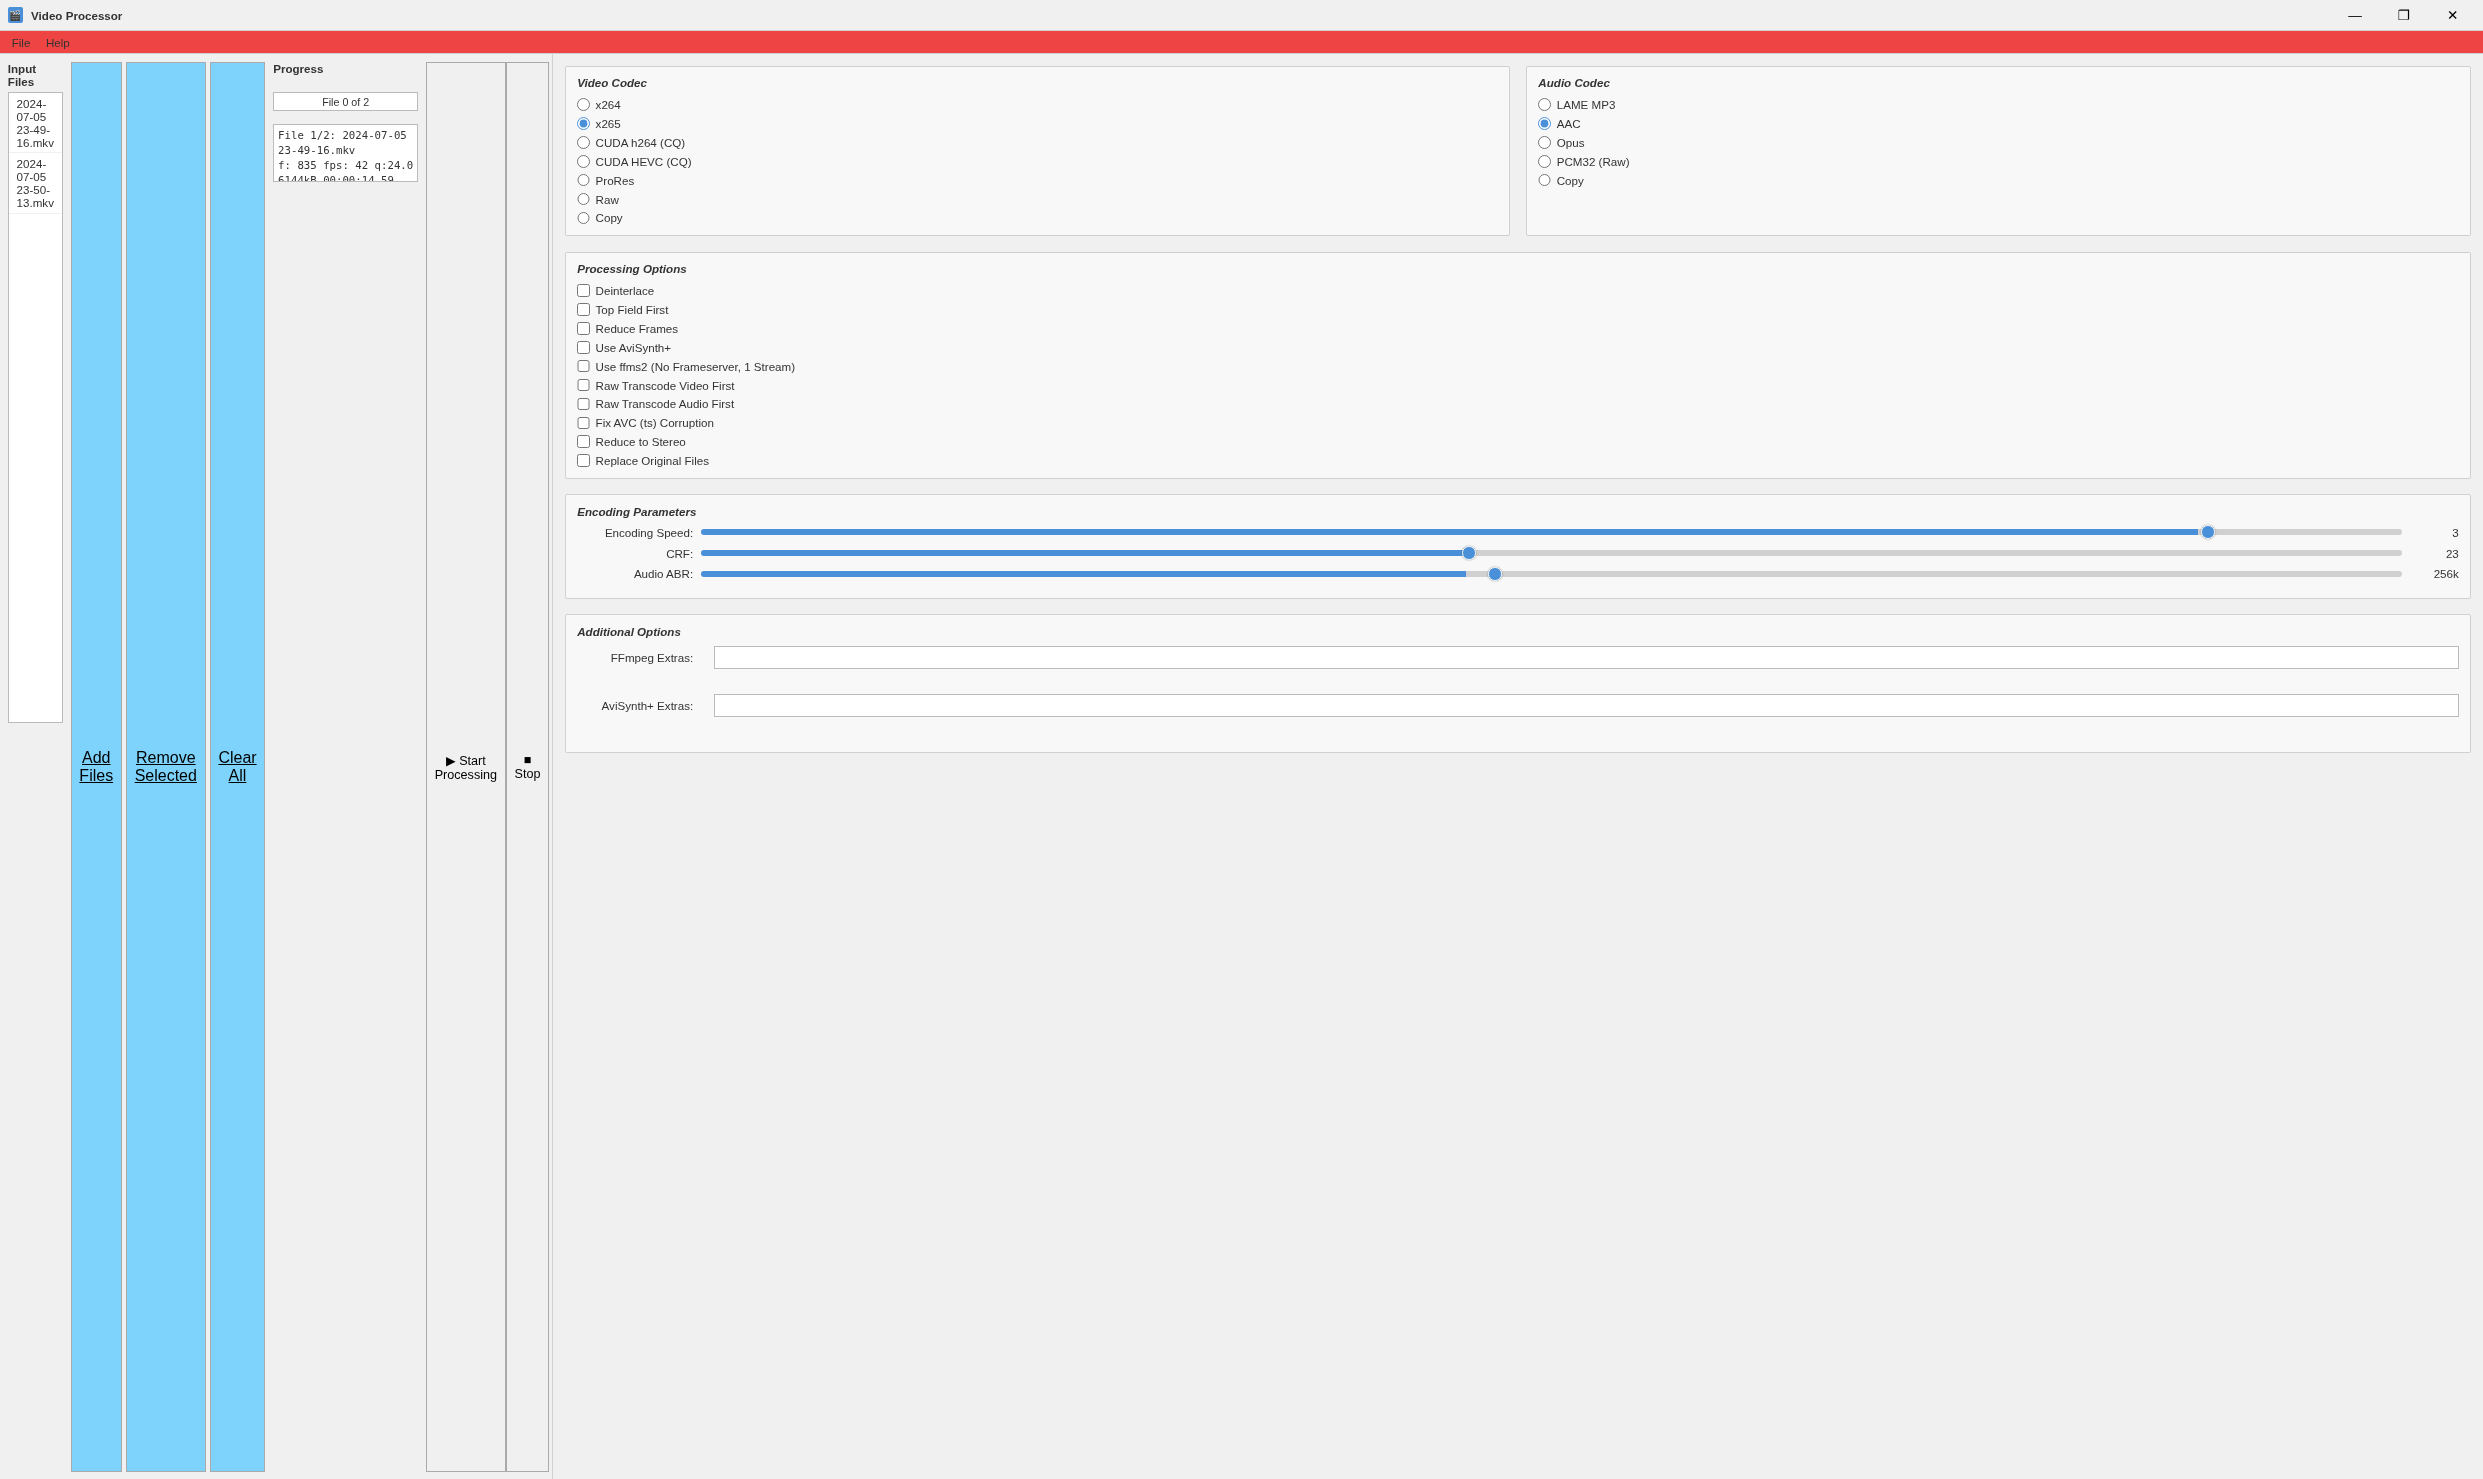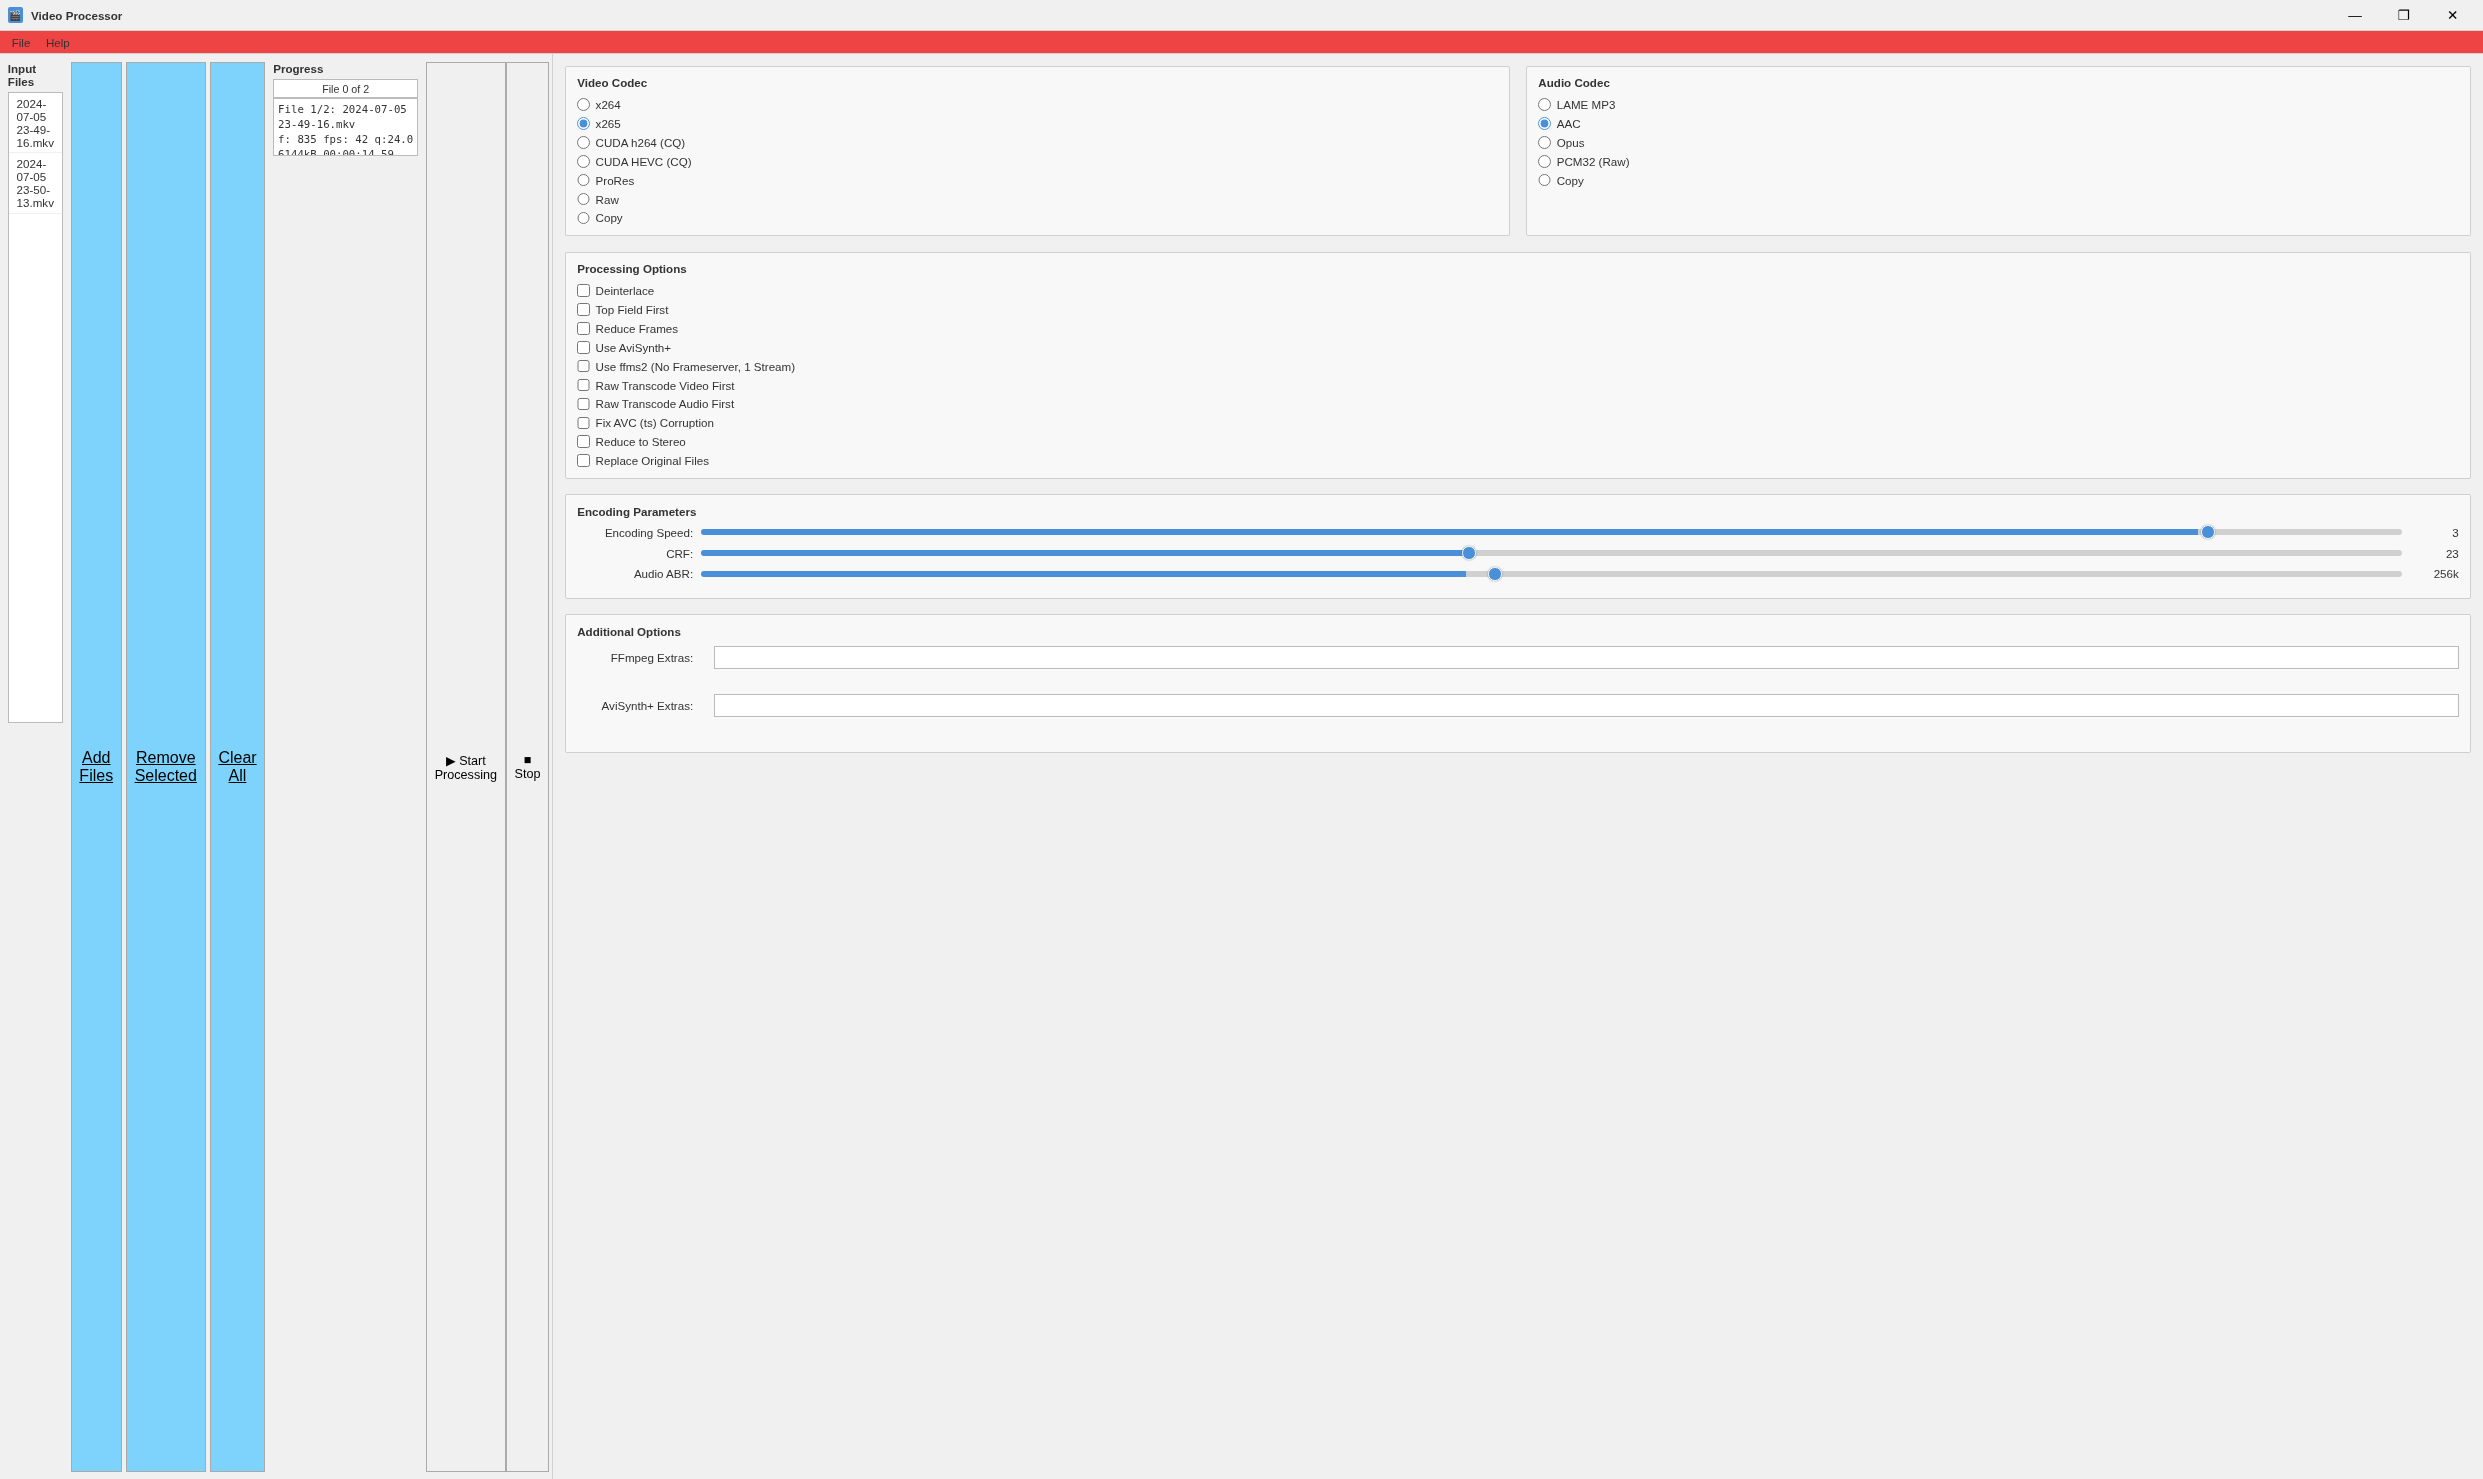--- a/index.html
+++ b/index.html
@@ -109,21 +109,21 @@
       background: #7dd3fc;
       border: 1px solid #aaa;
       cursor: pointer;
       font-size: 16px;
       text-align: center;
       text-decoration: underline;
     }
     .progress-section {
       display: flex;
       flex-direction: column;
-      gap: 0;
+      gap: 13px;
     }
     .progress-bar-container {
       background: white;
       border: 1px solid #bbb;
       height: 19.4px;
       position: relative;
     }
     .progress-bar-fill {
       background: #4a90d9;
       height: 100%;
@@ -183,20 +183,21 @@
       background: #f8f8f8;
       border: 1px solid #d0d0d0;
       padding: 9.7px 11.6px;
       border-radius: 1.9px;
     }
     .codec-title {
       font-size: 11.6px;
       font-weight: 600;
       margin-bottom: 7.8px;
       color: #333;
+      font-style: italic;
     }
     .radio-group {
       display: flex;
       flex-direction: column;
       gap: 3.9px;
     }
     .radio-item {
       display: flex;
       align-items: center;
       gap: 5.8px;

